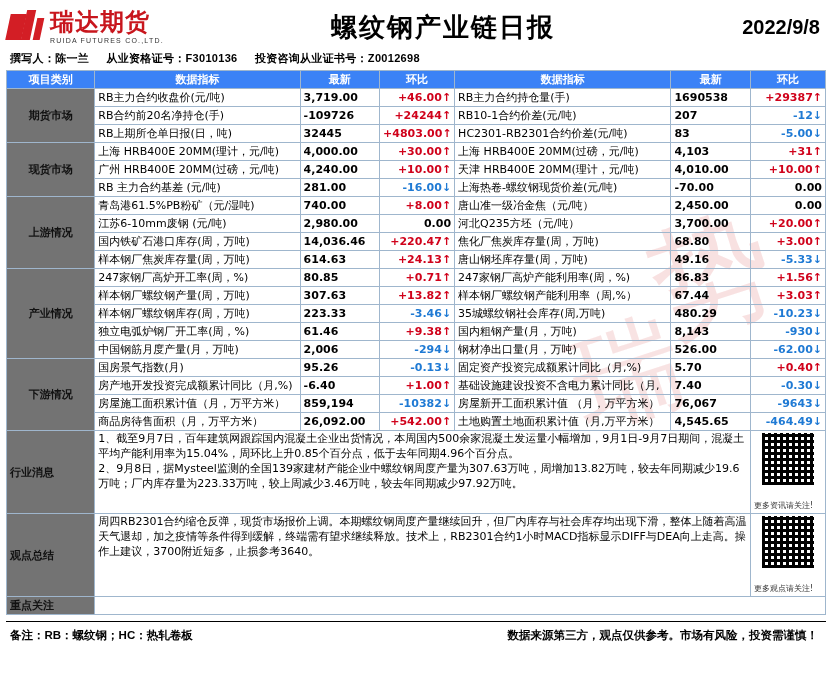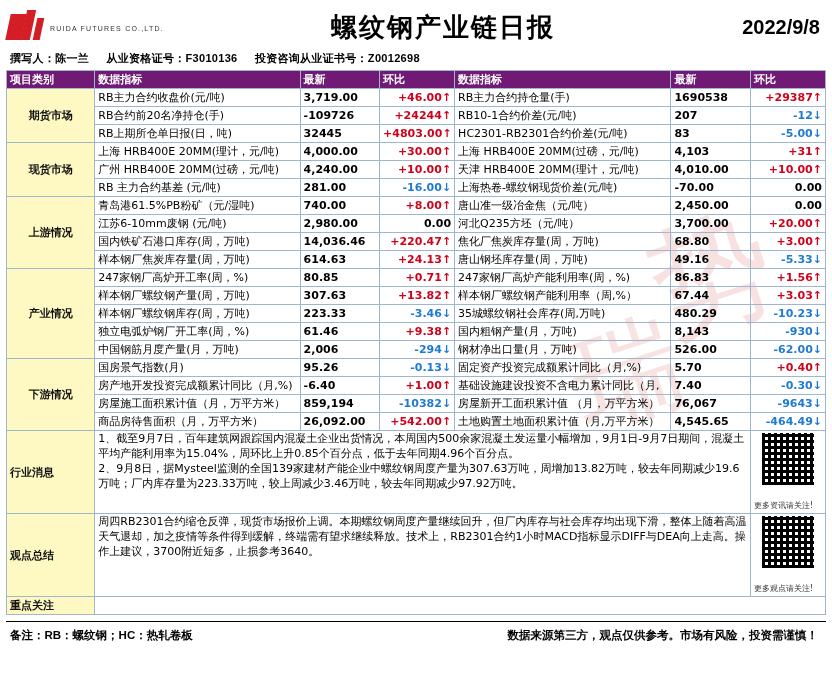--- a/index.html
+++ b/index.html
@@ -25,22 +25,22 @@
   .doc-title{flex:1;text-align:center;font-size:26px;font-weight:bold;letter-spacing:2px;font-family:"DejaVu Sans",sans-serif;}
   .doc-date{width:150px;flex:none;text-align:right;font-size:20px;font-weight:bold;padding-right:6px;}
 
   .byline{font-size:11px;font-weight:bold;padding:1px 0 4px 4px;letter-spacing:0.3px;}
   .byline span{margin-right:14px;}
 
   
   table.main{border-collapse:collapse;width:820px;table-layout:fixed;}
   table.main td,table.main th{border:1px solid #9fb6cd;padding:0 3px;font-size:11px;line-height:15px;height:17px;
     font-family:"DejaVu Sans",sans-serif;}
-  thead th{background:#701a75;color:#fff;font-weight:bold;font-size:12px;text-align:left;height:19px;border-color:#1f7ad4;}
-  .cat{background:#fef9c3;text-align:center;font-weight:bold;font-size:12px;color:#111;}
+  thead th{background:#3b82f6;color:#fff;font-weight:bold;font-size:12px;text-align:center;height:19px;border-color:#1f7ad4;}
+  .cat{background:#737373;text-align:center;font-weight:bold;font-size:12px;color:#111;}
   .lbl{text-align:left;}
   .num{font-weight:bold;padding-right:5px;}
   .chg{text-align:right;font-weight:bold;padding-right:3px;}
   .up{color:#d0021b;}
   .down{color:#1f7ad4;}
   .flat{color:#000;}
   .newsrow td{font-size:11.5px;line-height:19px;text-align:left;vertical-align:top;padding:4px 6px;}
   .newsrow .cat{vertical-align:middle;}
   .qr-cell{text-align:center;vertical-align:top;padding:4px 2px;}
   .qr{width:52px;height:52px;margin:0 auto;background:
@@ -69,20 +69,21 @@
   <div class="wm2">瑞</div>
 
   <div class="header">
     <div class="logo">
       <div class="logo-mark">
         <div class="b1"></div>
           <div class="b2"></div>
           <div class="b3"></div>
       </div>
       <div class="logo-text">
+        <div class="logo-cn">瑞达期货</div>
         <div class="logo-en">RUIDA FUTURES CO.,LTD.</div>
       </div>
     </div>
     <div class="doc-title">螺纹钢产业链日报</div>
     <div class="doc-date">2022/9/8</div>
   </div>
 
   <div class="byline">
     <span>撰写人：陈一兰</span>
     <span>从业资格证号：F3010136</span>

